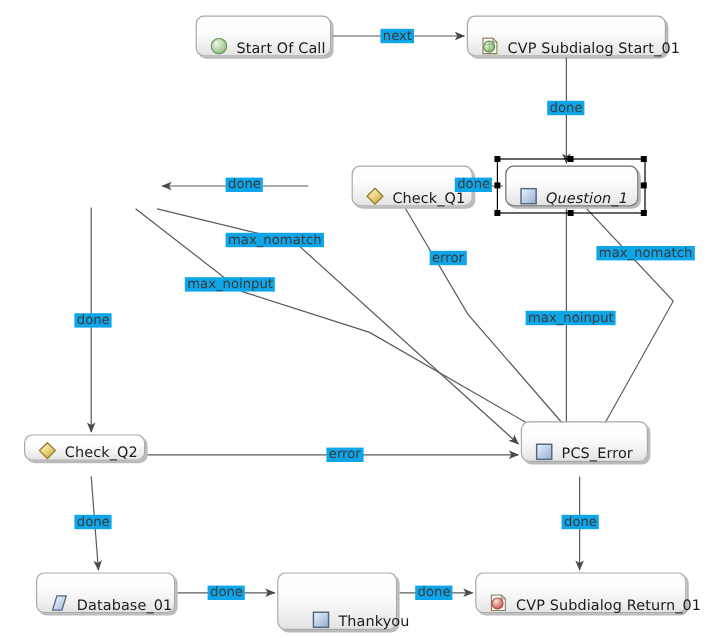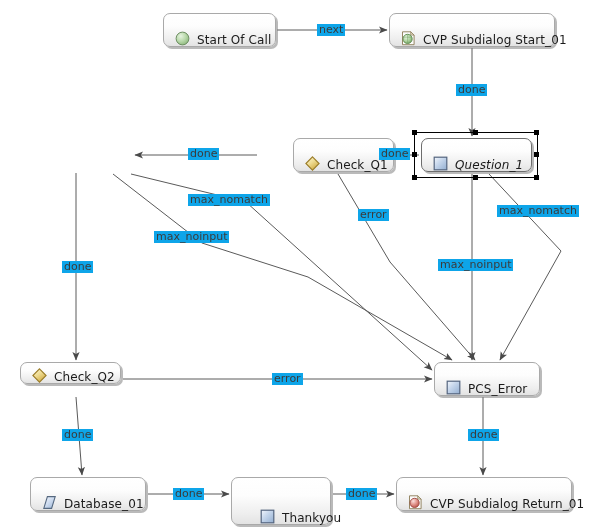--- a/index.html
+++ b/index.html
@@ -239,21 +239,21 @@
               <stop offset="48%" stop-color="#efdc93"></stop>
           <stop offset="100%" stop-color="#cfa93f"></stop>
             </linearGradient>
           </defs>
         <path d="M7.5,0.9 L14.1,7.5 L7.5,14.1 L0.9,7.5 Z" fill="url(#dg2)" stroke="#9a7c28" stroke-width="1.1"></path>
       </svg>
     </span>
     <span class="node-label">Check_Q2</span>
   </div>
 
-  <div class="node" style="left:434px;top:362px;width:106px;height:34px;">
+  <div class="node" style="left:434px;top:351px;width:106px;height:34px;">
     <span class="icon">
       <svg width="15" height="15" viewBox="0 0 15 15">
         <defs>
             <linearGradient id="qg3" x1="0" y1="0" x2="1" y2="1">
           <stop offset="0%" stop-color="#f2f6fc"></stop>
               <stop offset="45%" stop-color="#c3d4ea"></stop>
           <stop offset="100%" stop-color="#93aed0"></stop>
             </linearGradient>
           </defs>
         <rect x="1.2" y="1.2" width="12.6" height="12.6" fill="url(#qg3)" stroke="#54657f" stroke-width="1.2"></rect>

